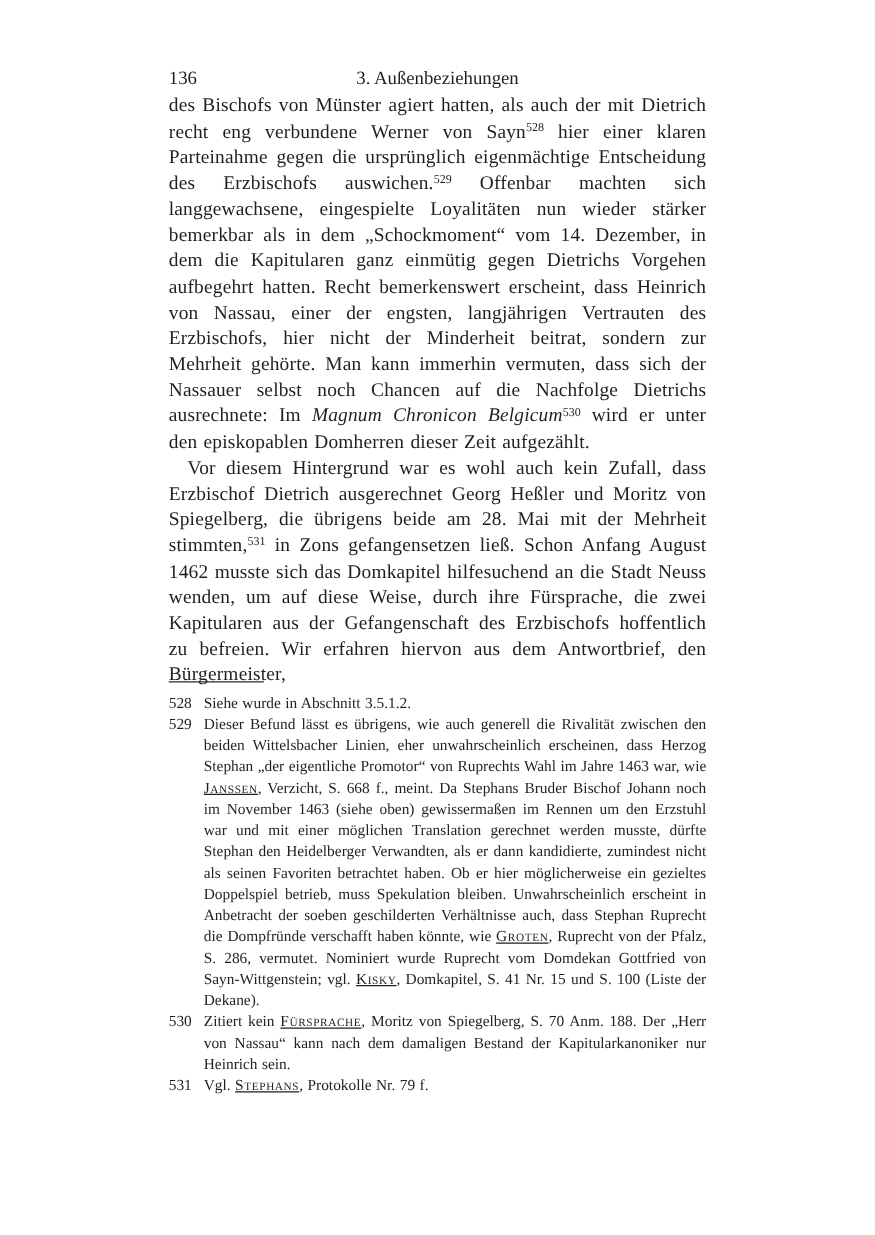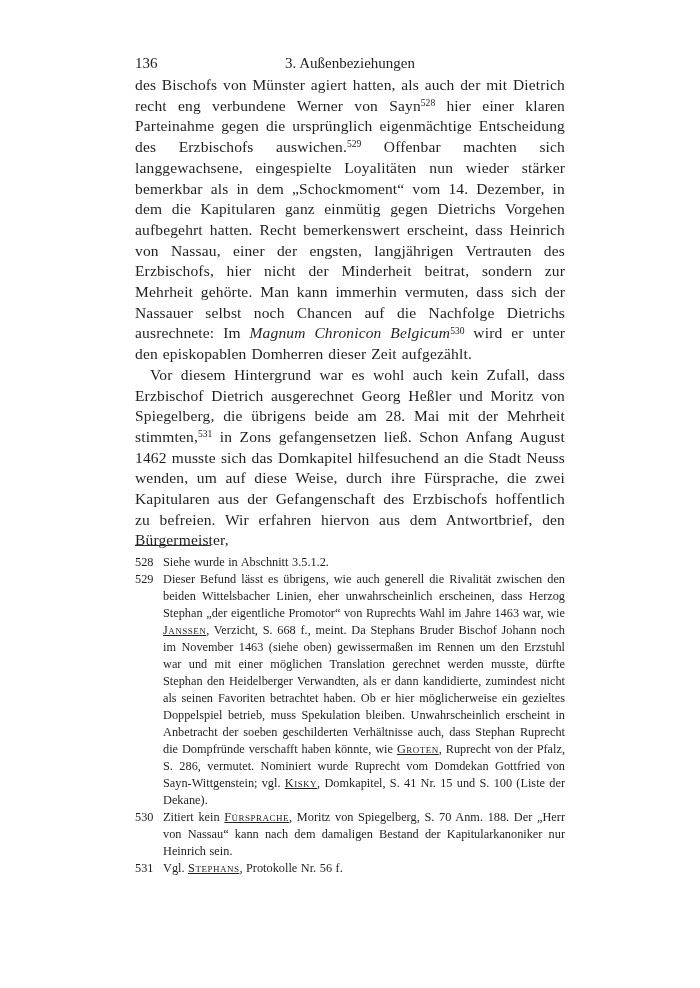--- a/index.html
+++ b/index.html
@@ -107,17 +107,17 @@
       <p><span>des Bischofs von Münster agiert hatten, als auch der mit Dietrich recht eng verbundene Werner von Sayn</span><sup class="fnref">528</sup><span> hier einer klaren Parteinahme gegen die ursprünglich eigenmächtige Entscheidung des Erzbischofs auswichen.</span><sup class="fnref">529</sup><span> Offenbar machten sich langgewachsene, eingespielte Loyalitäten nun wieder stärker bemerkbar als in dem „Schockmoment“ vom 14. Dezember, in dem die Kapitularen ganz einmütig gegen Dietrichs Vorgehen aufbegehrt hatten. Recht bemerkenswert erscheint, dass Heinrich von Nassau, einer der engsten, langjährigen Vertrauten des Erzbischofs, hier nicht der Minderheit beitrat, sondern zur Mehrheit gehörte. Man kann immerhin vermuten, dass sich der Nassauer selbst noch Chancen auf die Nachfolge Dietrichs ausrechnete: Im </span><em>Magnum Chronicon Belgicum</em><sup class="fnref">530</sup><span> wird er unter den episkopablen Domherren dieser Zeit aufgezählt.</span></p>
       <p class="indent"><span>Vor diesem Hintergrund war es wohl auch kein Zufall, dass Erzbischof Dietrich ausgerechnet Georg Heßler und Moritz von Spiegelberg, die übrigens beide am 28. Mai mit der Mehrheit stimmten,</span><sup class="fnref">531</sup><span> in Zons gefangensetzen ließ. Schon Anfang August 1462 musste sich das Domkapitel hilfesuchend an die Stadt Neuss wenden, um auf diese Weise, durch ihre Fürsprache, die zwei Kapitularen aus der Gefangenschaft des Erzbischofs hoffentlich zu befreien. Wir erfahren hiervon aus dem Antwortbrief, den Bürgermeister,</span></p>
     </div>
 
   <div class="footnotes-block">
     <div class="fn-rule"></div>
     <div>
         <div class="footnote"><span class="fn-num">528</span><span>Siehe wurde in Abschnitt 3.5.1.2.</span></div>
         <div class="footnote"><span class="fn-num">529</span><span>Dieser Befund lässt es übrigens, wie auch generell die Rivalität zwischen den beiden Wittelsbacher Linien, eher unwahrscheinlich erscheinen, dass Herzog Stephan „der eigentliche Promotor“ von Ruprechts Wahl im Jahre 1463 war, wie </span><span class="sc">Janssen</span><span>, Verzicht, S. 668 f., meint. Da Stephans Bruder Bischof Johann noch im November 1463 (siehe oben) gewissermaßen im Rennen um den Erzstuhl war und mit einer möglichen Translation gerechnet werden musste, dürfte Stephan den Heidelberger Verwandten, als er dann kandidierte, zumindest nicht als seinen Favoriten betrachtet haben. Ob er hier möglicherweise ein gezieltes Doppelspiel betrieb, muss Spekulation bleiben. Unwahrscheinlich erscheint in Anbetracht der soeben geschilderten Verhältnisse auch, dass Stephan Ruprecht die Dompfründe verschafft haben könnte, wie </span><span class="sc">Groten</span><span>, Ruprecht von der Pfalz, S. 286, vermutet. Nominiert wurde Ruprecht vom Domdekan Gottfried von Sayn-Wittgenstein; vgl. </span><span class="sc">Kisky</span><span>, Domkapitel, S. 41 Nr. 15 und S. 100 (Liste der Dekane).</span></div>
         <div class="footnote"><span class="fn-num">530</span><span>Zitiert kein </span><span class="sc">Fürsprache</span><span>, Moritz von Spiegelberg, S. 70 Anm. 188. Der „Herr von Nassau“ kann nach dem damaligen Bestand der Kapitularkanoniker nur Heinrich sein.</span></div>
-        <div class="footnote"><span class="fn-num">531</span><span>Vgl. </span><span class="sc">Stephans</span><span>, Protokolle Nr. 56 f.</span></div>
+        <div class="footnote"><span class="fn-num">531</span><span>Vgl. </span><span class="sc">Stephans</span><span>, Protokolle Nr. 79 f.</span></div>
       </div>
   </div>
 
 </div>
 
 </body></html>

